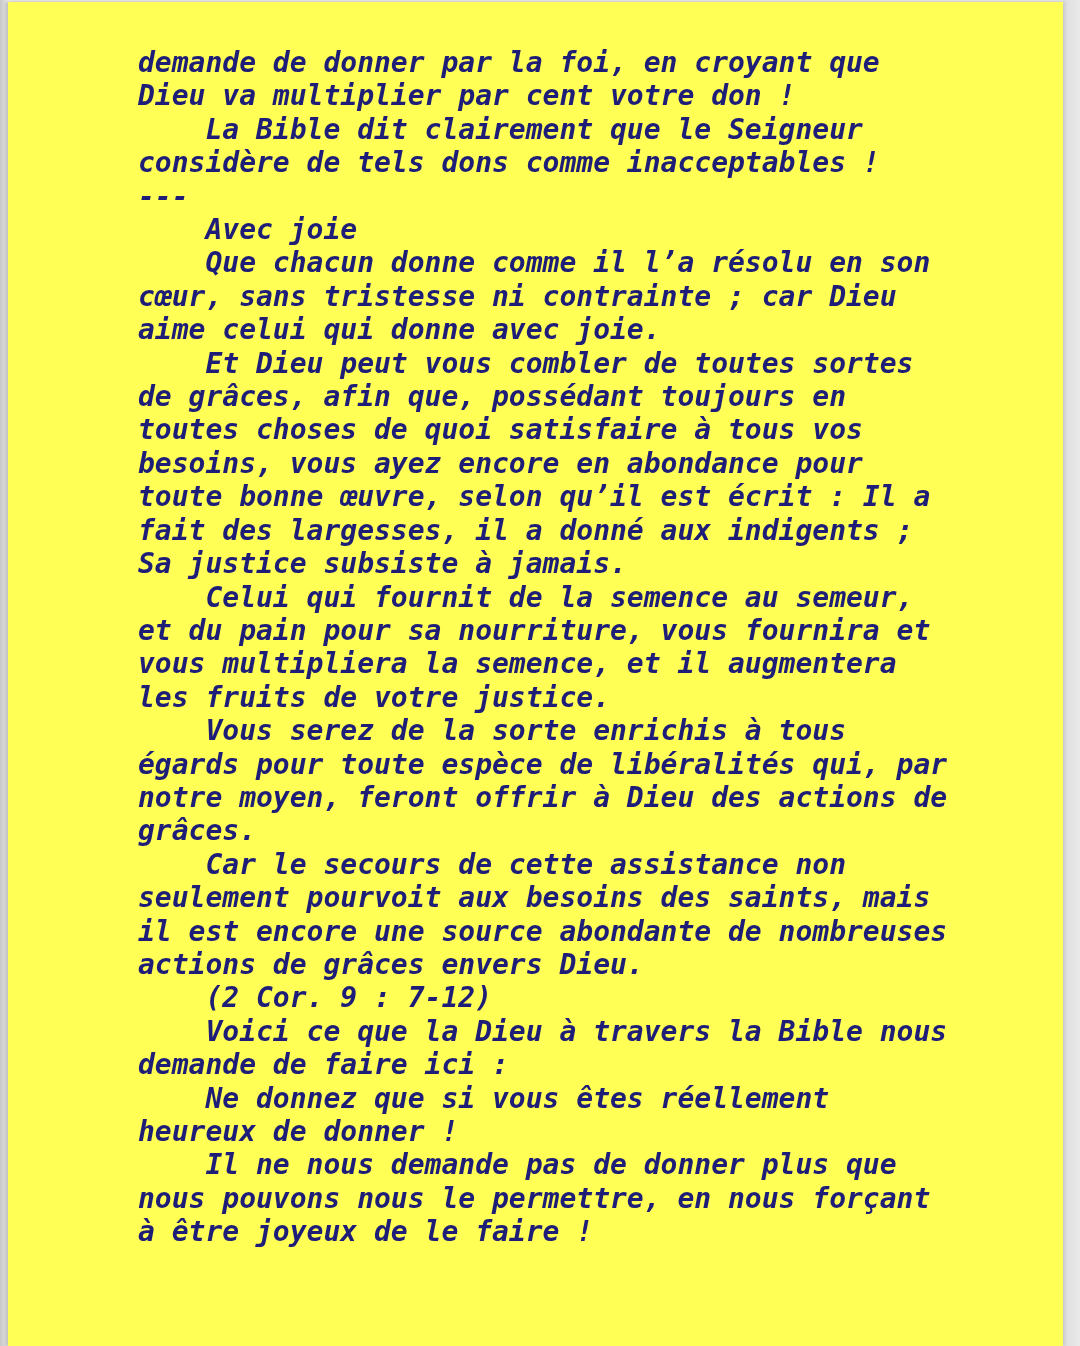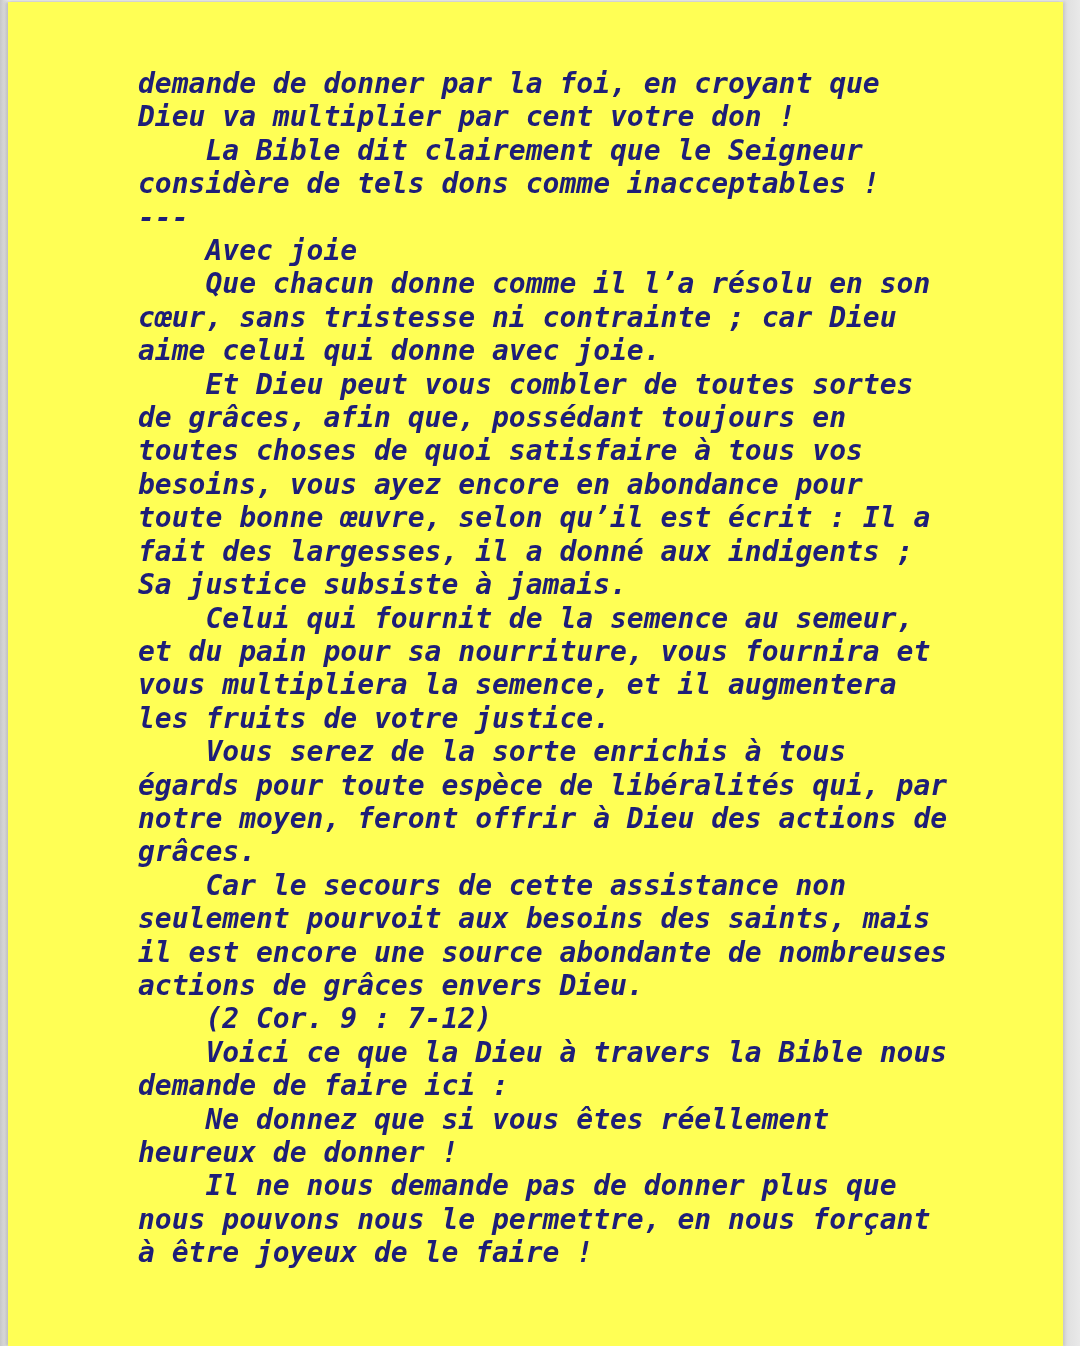--- a/index.html
+++ b/index.html
@@ -19,21 +19,21 @@
     left: 8px;
     top: 2px;
     right: 17px;
     bottom: 0;
     background: #ffff55;
     box-shadow: -2px 0 3px rgba(0,0,0,0.18), 2px 0 3px rgba(0,0,0,0.10);
   }
   .doc-text {
     position: absolute;
     left: 130px;
-    top: 65px;
+    top: 44px;
     width: 830px;
     font-family: "DejaVu Sans Mono", monospace;
     font-style: italic;
     font-weight: bold;
     font-size: 28px;
     line-height: 33.4px;
     letter-spacing: 0px;
     color: #1e1e78;
     white-space: pre;
     text-rendering: optimizeLegibility;

